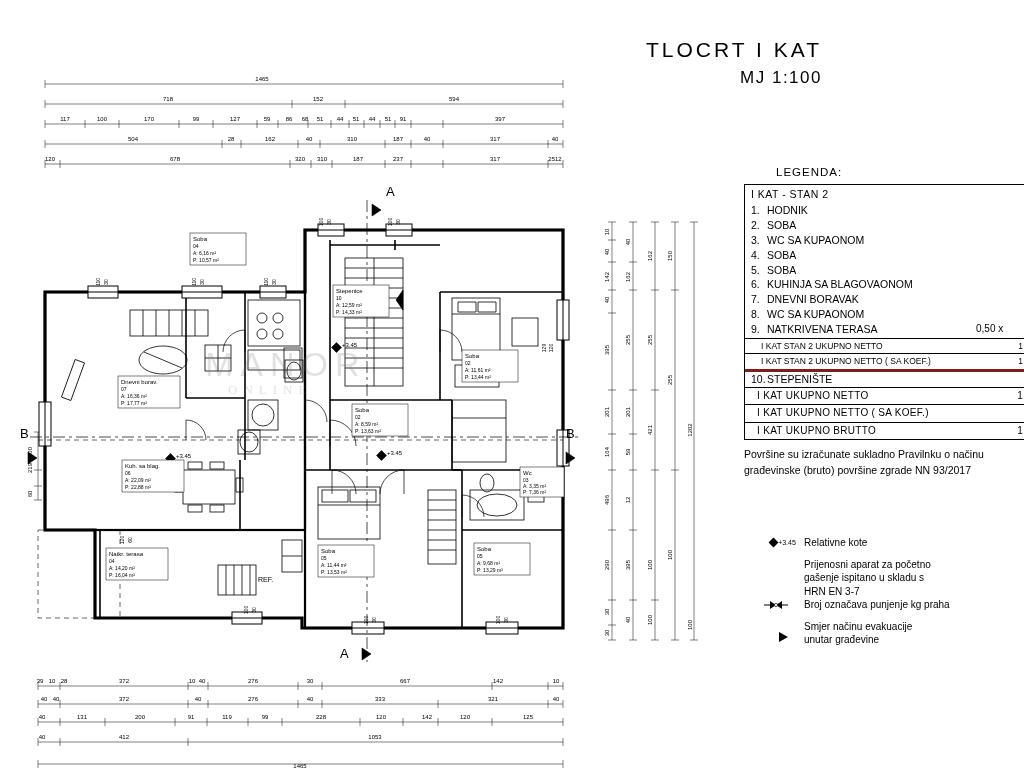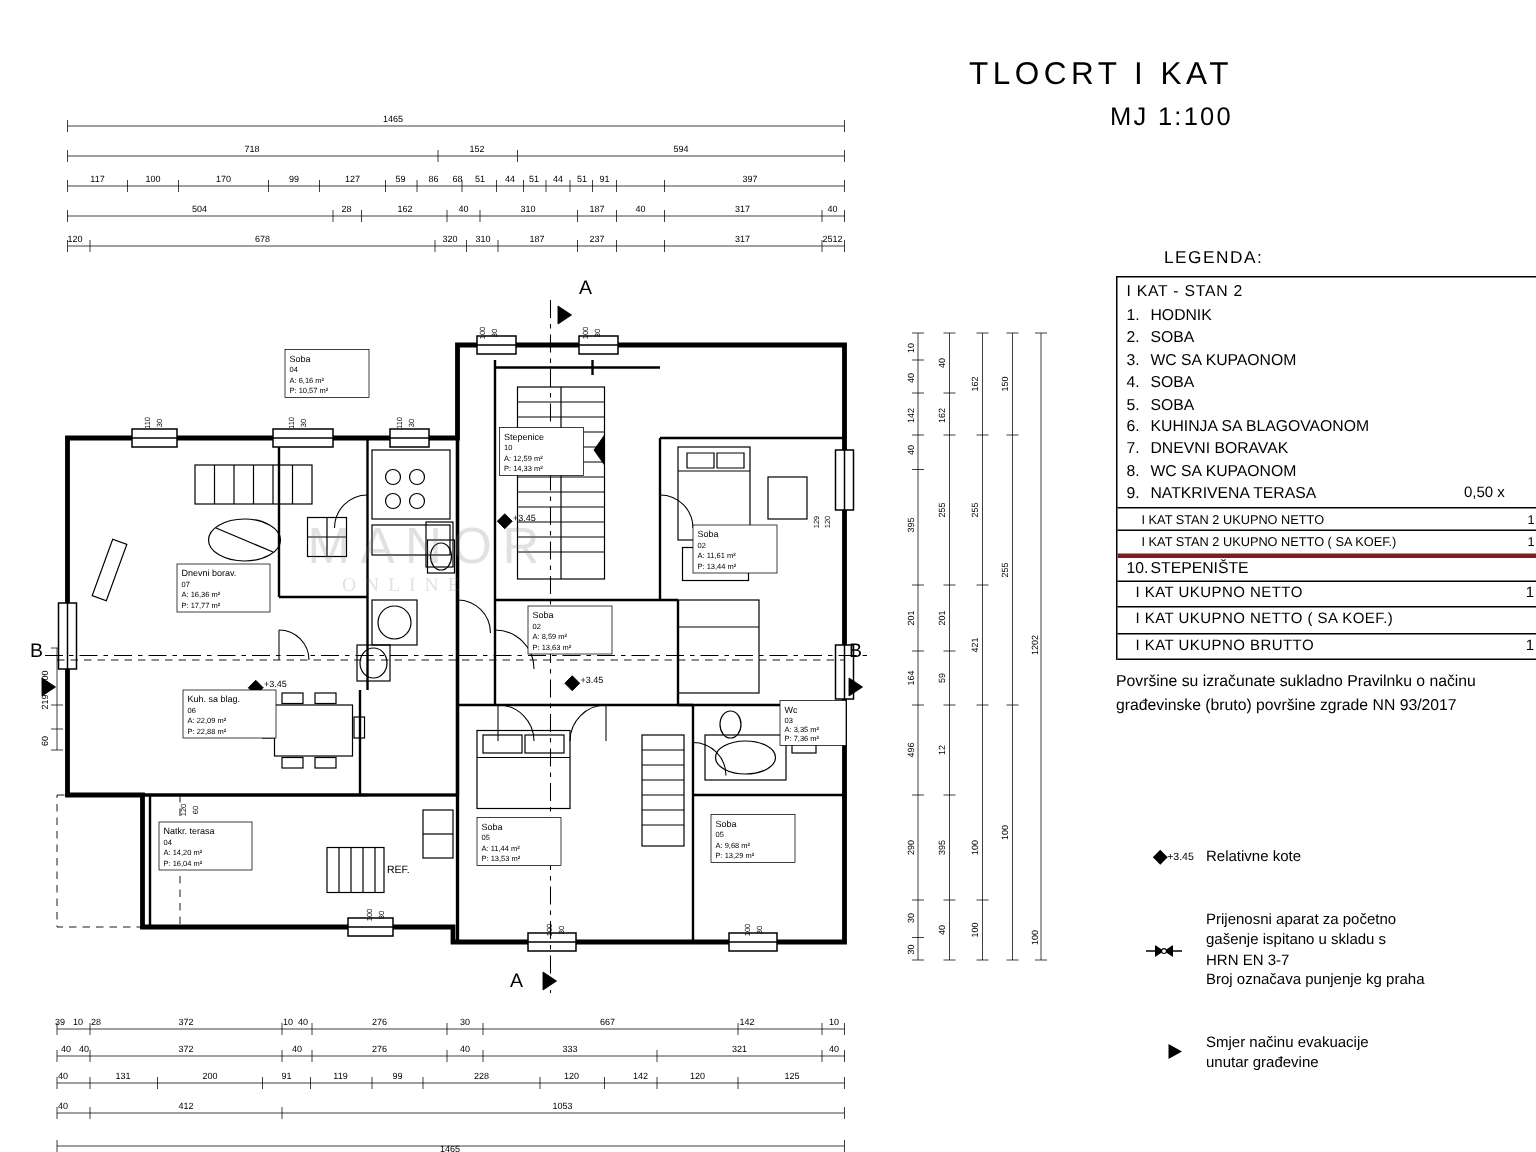--- a/index.html
+++ b/index.html
@@ -124,23 +124,22 @@
   .symbols {
     position: absolute;
     left: 762px;
     top: 536px;
     width: 262px;
     font-size: 10px;
     line-height: 1.32;
   }
   .sym-row {
     display: flex;
-    align-items: center;
+    align-items: flex-end;
     margin-bottom: 9px;
-    margin-top: 29px;
   }
   .sym-icon {
     width: 42px;
     flex: 0 0 42px;
     text-align: center;
     padding-top: 1px;
     font-size: 9px;
   }
   .sym-text { flex: 1; }
   .diamond {

